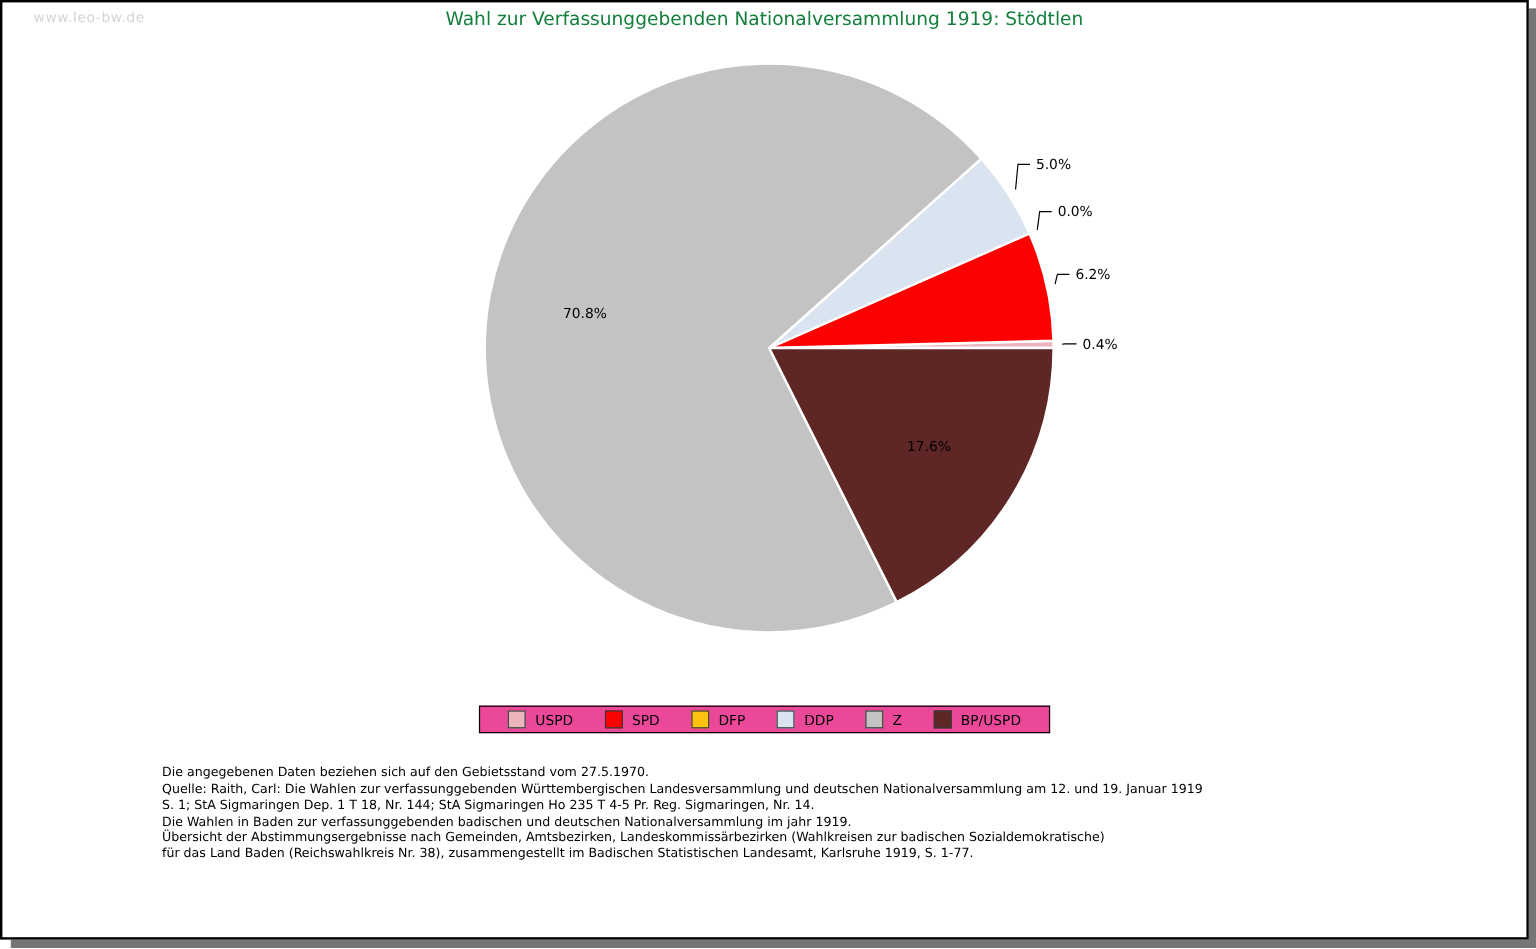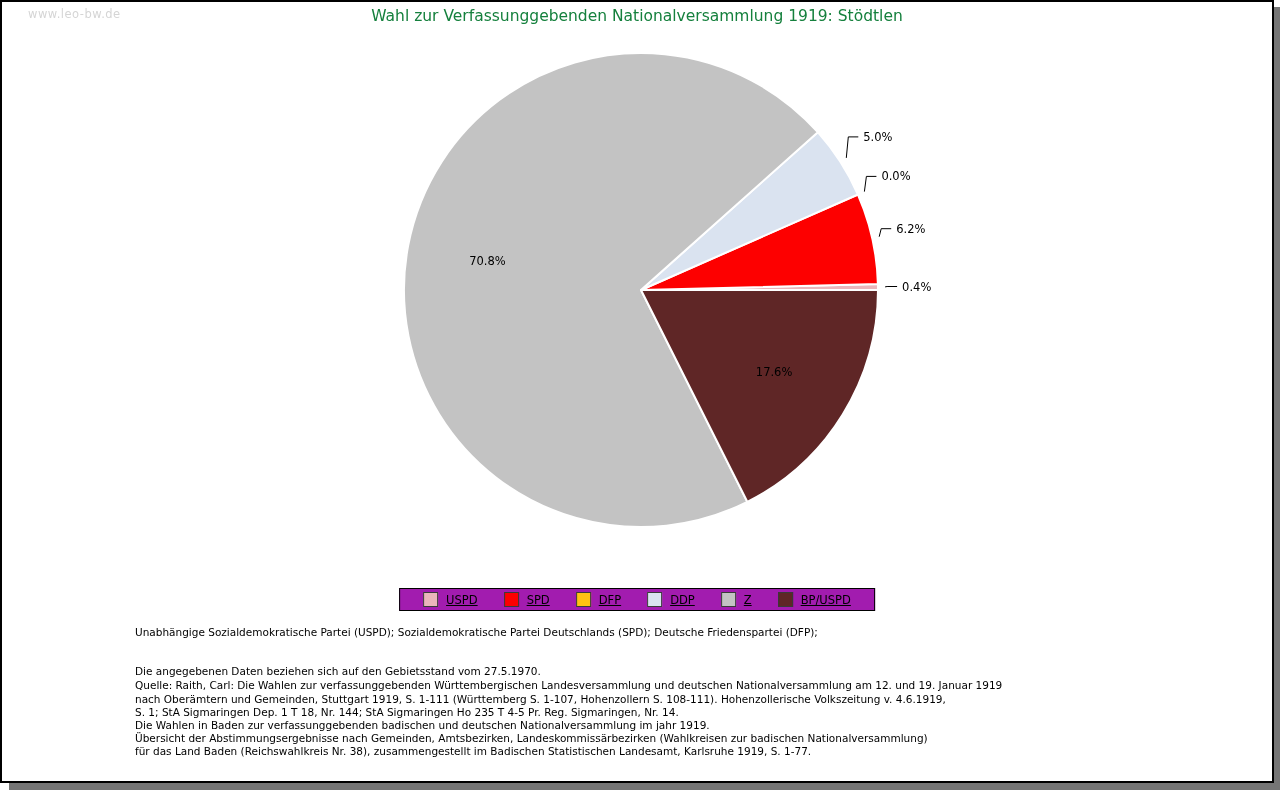--- a/index.html
+++ b/index.html
@@ -26,41 +26,40 @@
     margin: 0; text-align: center;
     font-size: 15.5px; font-weight: normal; color: #15803d;
   }
   #pie-svg {
     position: absolute; left: 0; top: 0;
     width: 1280px; height: 584px;
   }
   .legend {
     position: absolute; top: 586px; left: 50%;
     transform: translateX(-50%);
-    background: #a21caf;
+    background: #ec4899;
     border: 1px solid #000000;
     display: flex; align-items: center;
     padding: 3px 10px;
     white-space: nowrap;
-    text-decoration: underline;
   }
   .legend-item { display: flex; align-items: center; margin: 0 13px; }
   .legend-swatch {
     width: 13px; height: 13px;
     border: 1px solid #3a3a3a;
     display: inline-block;
   }
   .legend-label { margin-left: 8px; font-size: 11.5px; color: #000000; }
   .footer {
     position: absolute; left: 133px; top: 624px;
     font-size: 10.5px; color: #000000;
     line-height: 13.2px;
   }
   .footer p { margin: 0; }
-  .footer .data-note { margin-top: 26px; }
+  .footer .data-note { margin-top: 12px; }
   .footer .source { margin-top: 1px; }
   svg text { font-family: "DejaVu Sans", "Liberation Sans", sans-serif; }
 </style>
 </head>
 <body>
 
 <div class="page">
 
   <span class="watermark">www.leo-bw.de</span>
 
@@ -105,25 +104,23 @@
         <span class="legend-swatch" style="background: rgb(195, 195, 195);"></span>
         <span class="legend-label">Z</span>
       </span>
       <span class="legend-item">
         <span class="legend-swatch" style="background: rgb(95, 38, 38);"></span>
         <span class="legend-label">BP/USPD</span>
       </span>
     </div>
 
   <div class="footer">
-    <p>Unabhängige Sozialdemokratische Partei (USPD); Sozialdemokratische Partei Deutschlands (SPD); Deutsche Friedenspartei (DFP);</p>
     <p class="data-note">Die angegebenen Daten beziehen sich auf den Gebietsstand vom 27.5.1970.</p>
     <div class="source">
       <p>Quelle: Raith, Carl: Die Wahlen zur verfassunggebenden Württembergischen Landesversammlung und deutschen Nationalversammlung am 12. und 19. Januar 1919</p>
-      <p>nach Oberämtern und Gemeinden, Stuttgart 1919, S. 1-111 (Württemberg S. 1-107, Hohenzollern S. 108-111). Hohenzollerische Volkszeitung v. 4.6.1919,</p>
       <p>S. 1; StA Sigmaringen Dep. 1 T 18, Nr. 144; StA Sigmaringen Ho 235 T 4-5 Pr. Reg. Sigmaringen, Nr. 14.</p>
       <p>Die Wahlen in Baden zur verfassunggebenden badischen und deutschen Nationalversammlung im jahr 1919.</p>
-      <p>Übersicht der Abstimmungsergebnisse nach Gemeinden, Amtsbezirken, Landeskommissärbezirken (Wahlkreisen zur badischen Nationalversammlung)</p>
+      <p>Übersicht der Abstimmungsergebnisse nach Gemeinden, Amtsbezirken, Landeskommissärbezirken (Wahlkreisen zur badischen Sozialdemokratische)</p>
       <p>für das Land Baden (Reichswahlkreis Nr. 38), zusammengestellt im Badischen Statistischen Landesamt, Karlsruhe 1919, S. 1-77.</p>
     </div>
   </div>
 
 </div>
 
 </body></html>

